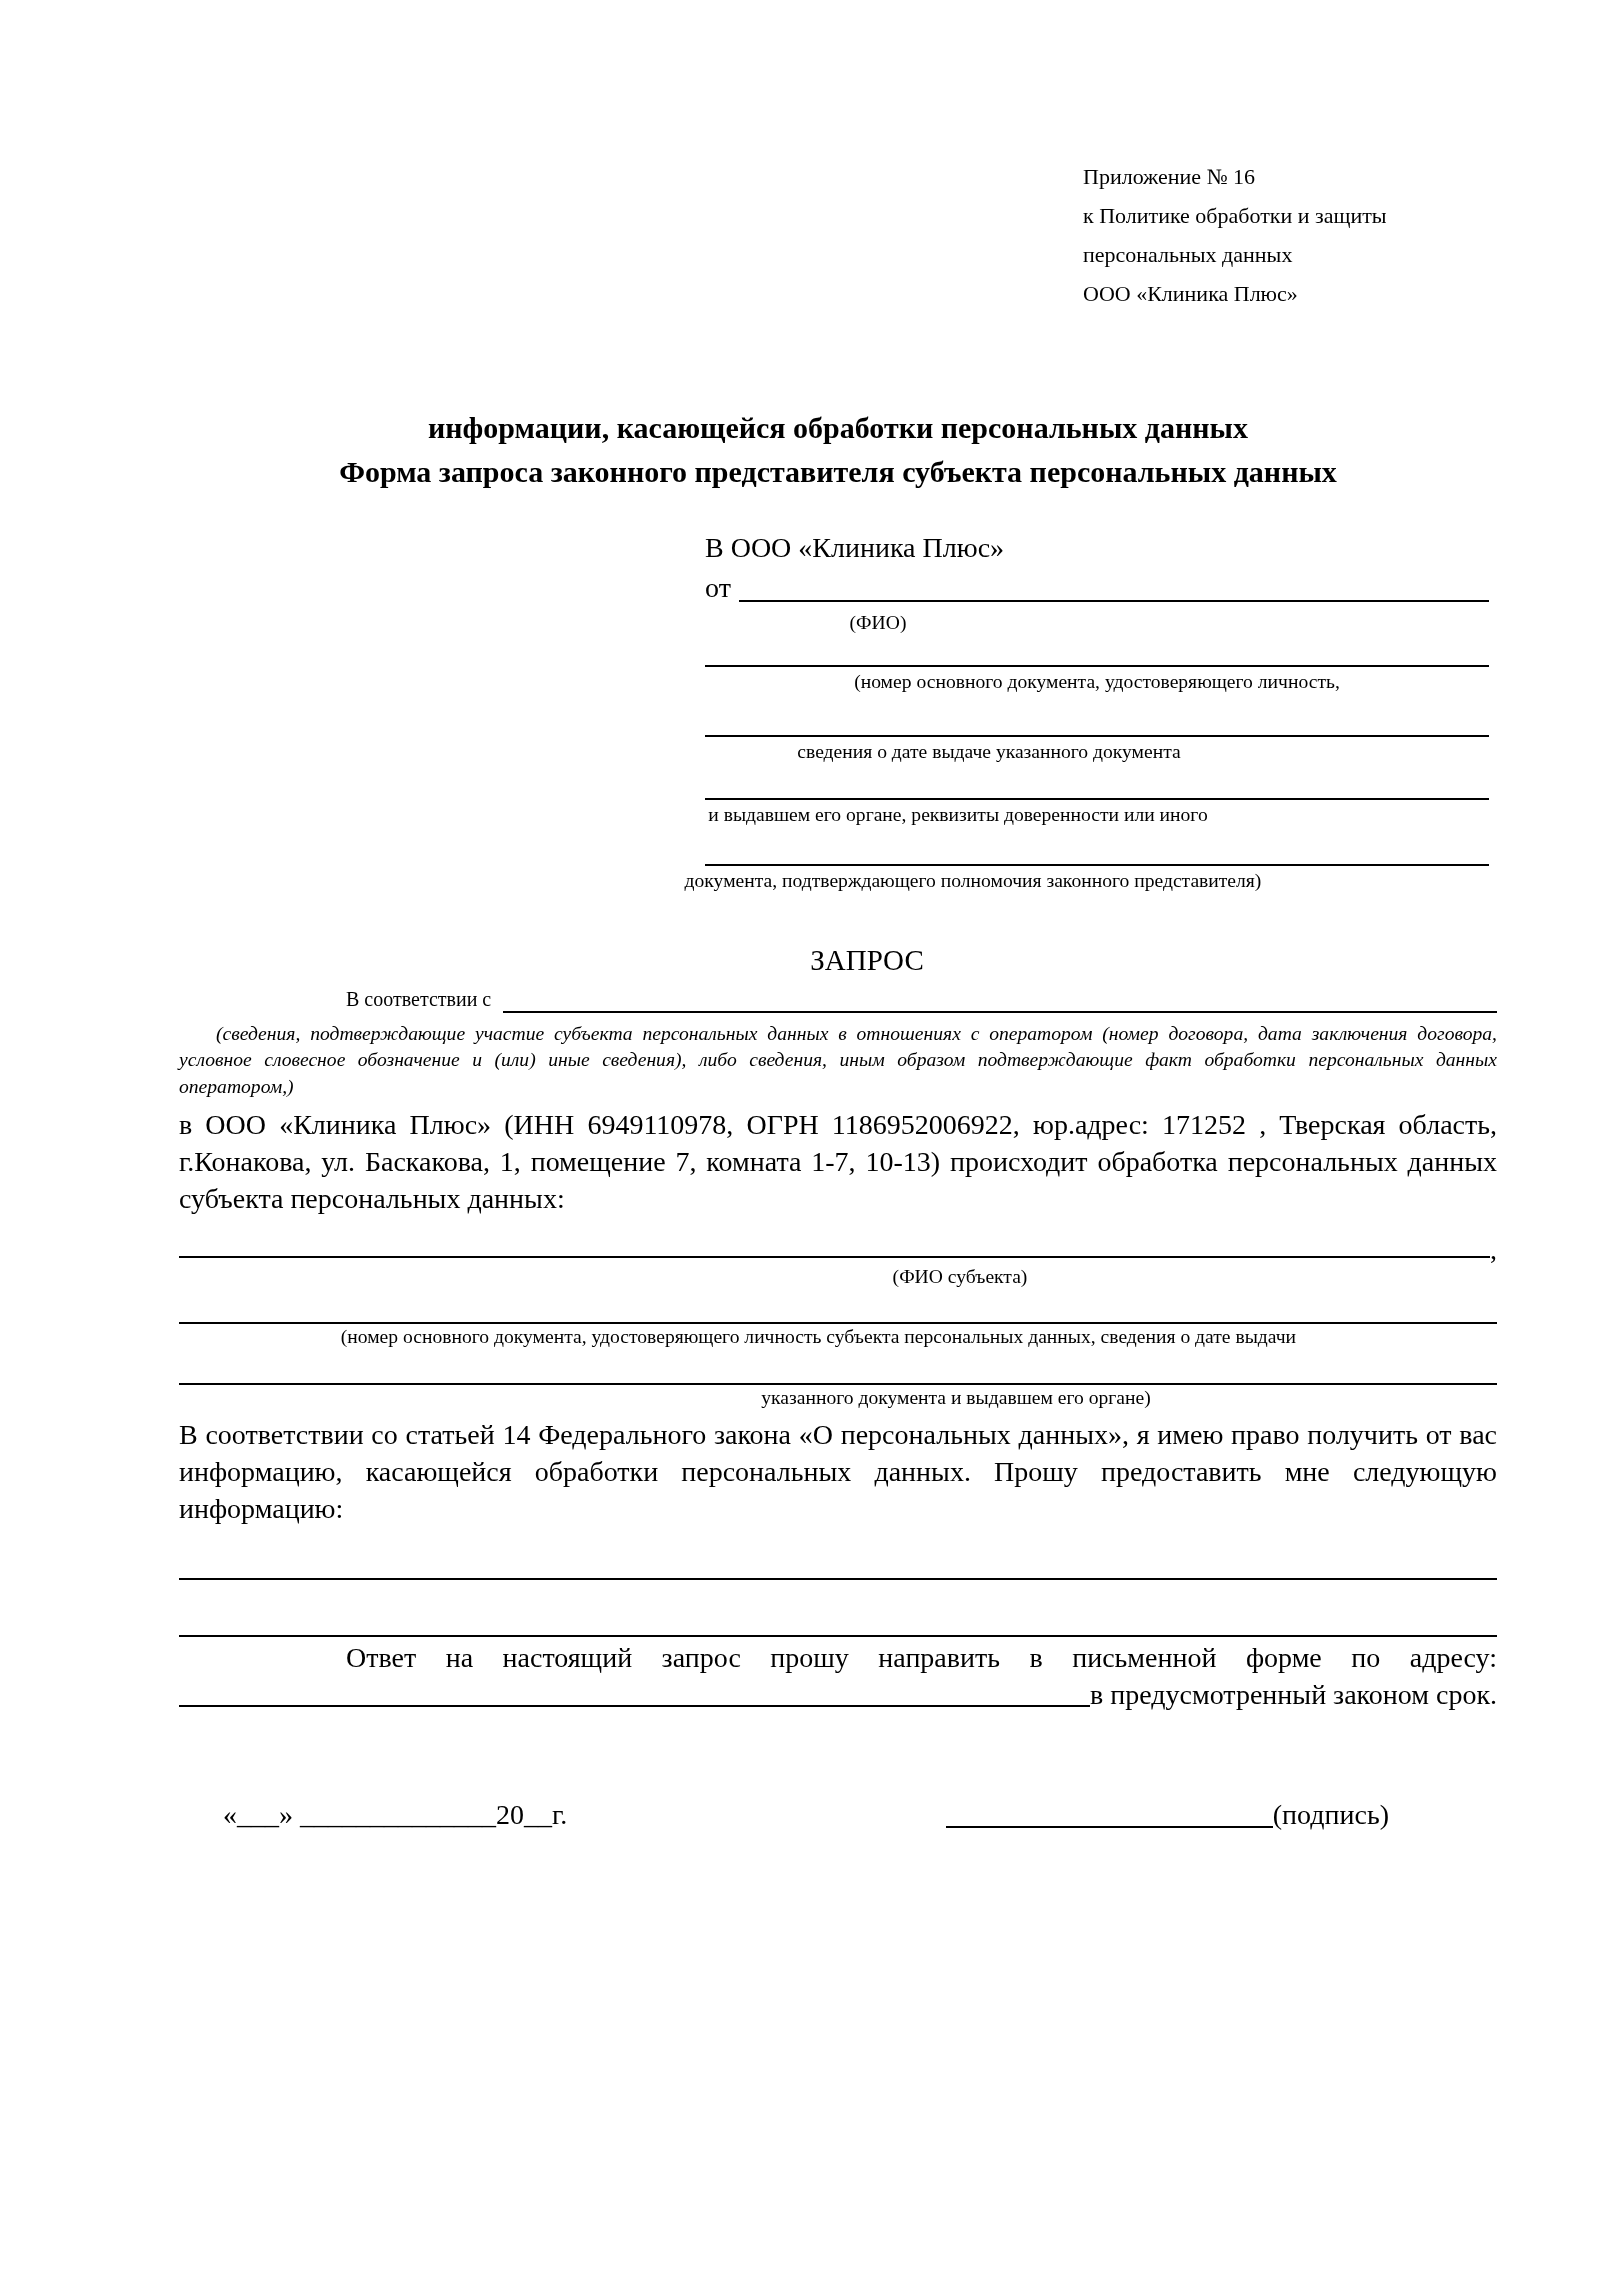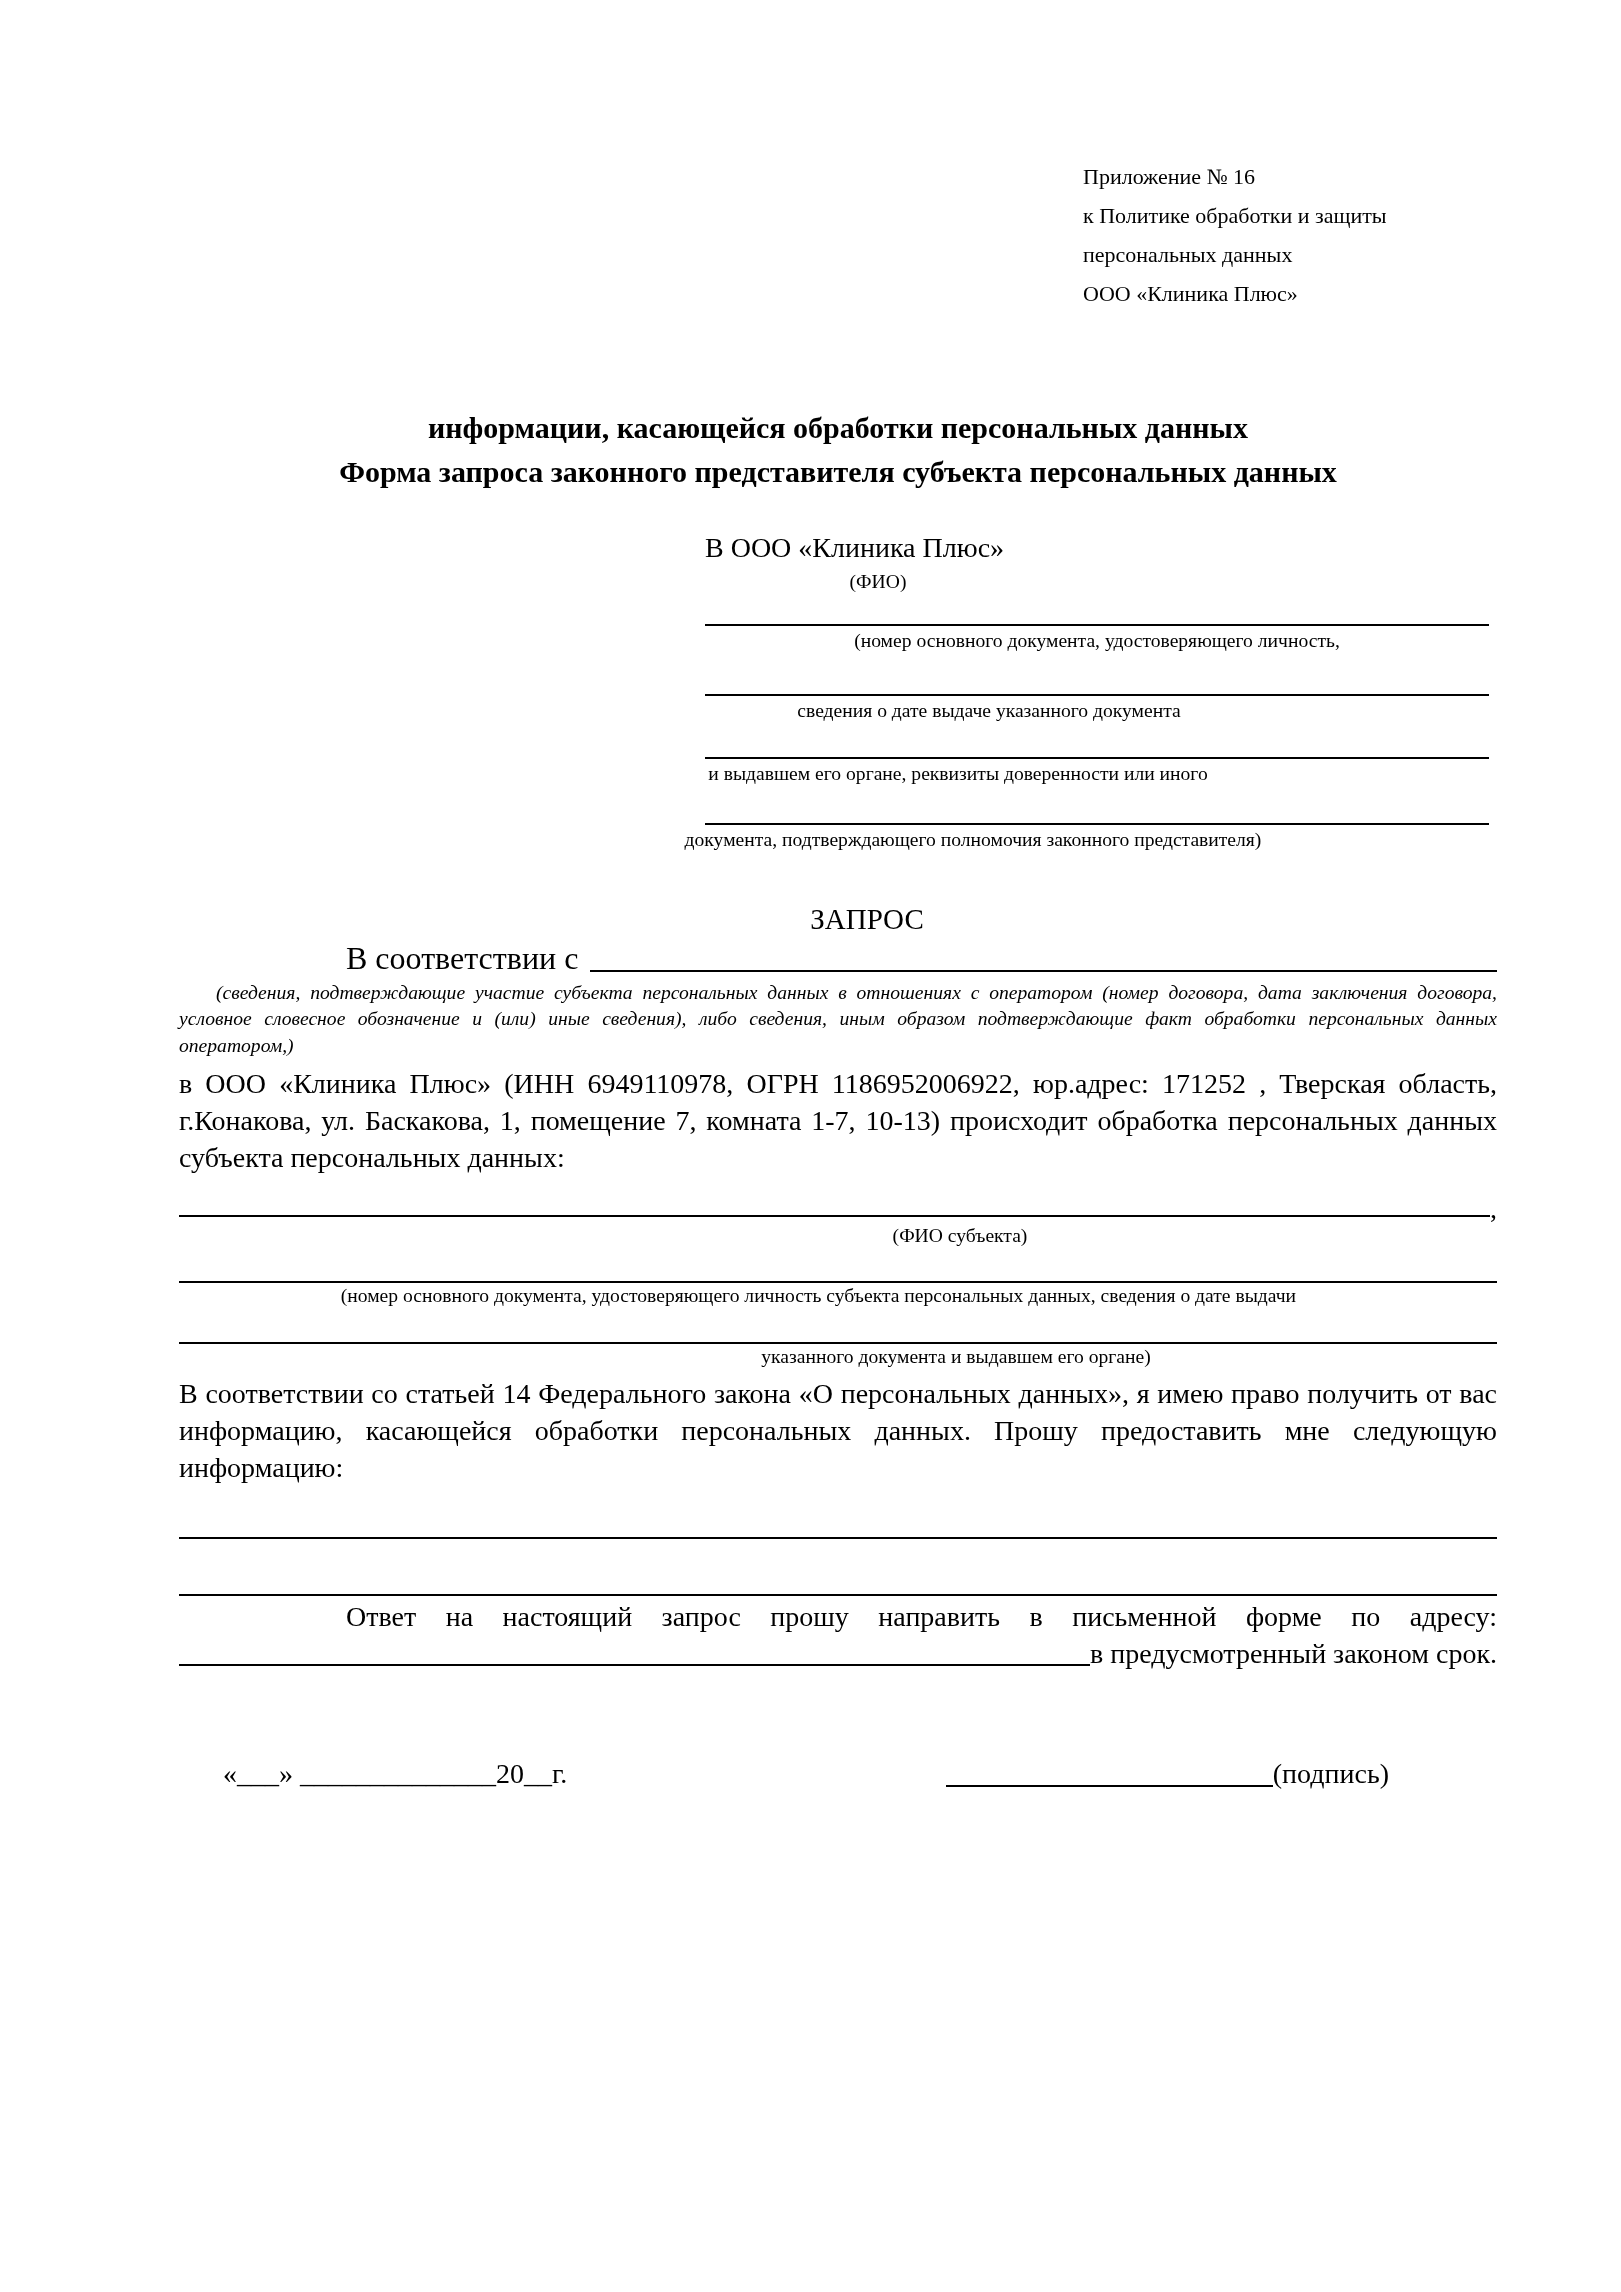--- a/index.html
+++ b/index.html
@@ -23,21 +23,21 @@
   
   .addr { margin-top: 34px; margin-left: 526px; width: 784px; font-size: 28px; }
   .addr-to { line-height: 39px; }
   .addr-from { display: flex; line-height: 41px; }
   .addr-from .lbl { padding-right: 7.8px; }
   .fill { flex: 1; border-bottom: 2.9px solid #000; margin-bottom: 5.9px; }
   .fcap { font-size: 19.6px; line-height: 25.5px; text-align: center; margin-top: 2px; }
   .fline { border-bottom: 2.9px solid #000; height: 0; }
   
   .qhead { margin-top: 47px; text-align: center; font-size: 29px; line-height: 39px; transform: translateX(29px); }
-  .acc-row { display: flex; font-size: 32px; line-height: 39px; }
+  .acc-row { display: flex; font-size: 20px; line-height: 39px; }
   .acc-row .lbl { margin-left: 167px; padding-right: 11.8px; white-space: nowrap; }
   .smallp { margin-top: 2px; font-size: 19.6px; line-height: 26.5px; text-align: justify; text-indent: 37px; font-style: italic; }
   .mainp { font-size: 28px; line-height: 37px; text-align: justify; }
   .op { margin-top: 5.9px; }
   .row-line { display: flex; font-size: 28px; line-height: 27.4px; align-items: flex-end; }
   .fullline { border-bottom: 2.9px solid #000; height: 0; }
   .capline { font-size: 19.6px; line-height: 25.5px; text-align: center; }
   .law { margin-top: 5.9px; }
   .blank1 { margin-top: 51px; }
   .blank2 { margin-top: 55px; }
@@ -63,20 +63,24 @@
     <div>ООО «Клиника Плюс»</div>
   </div>
 
   <div class="title">
     <div>информации, касающейся обработки персональных данных</div>
     <div>Форма запроса законного представителя субъекта персональных данных</div>
   </div>
 
   <div class="addr">
     <div class="addr-to">В ООО «Клиника Плюс»</div>
+    <div class="addr-from">
+      <span class="lbl">от</span>
+      <span class="fill"></span>
+    </div>
     <div class="fcap" style="transform: translateX(-219px);">(ФИО)</div>
 
     <div class="fline" style="margin-top: 29px;"></div>
     <div class="fcap">(номер основного документа, удостоверяющего личность,</div>
 
     <div class="fline" style="margin-top: 41px;"></div>
     <div class="fcap" style="transform: translateX(-108px);">сведения о дате выдаче указанного документа</div>
 
     <div class="fline" style="margin-top: 33px;"></div>
     <div class="fcap" style="transform: translateX(-139px);">и выдавшем его органе, реквизиты доверенности или иного</div>

